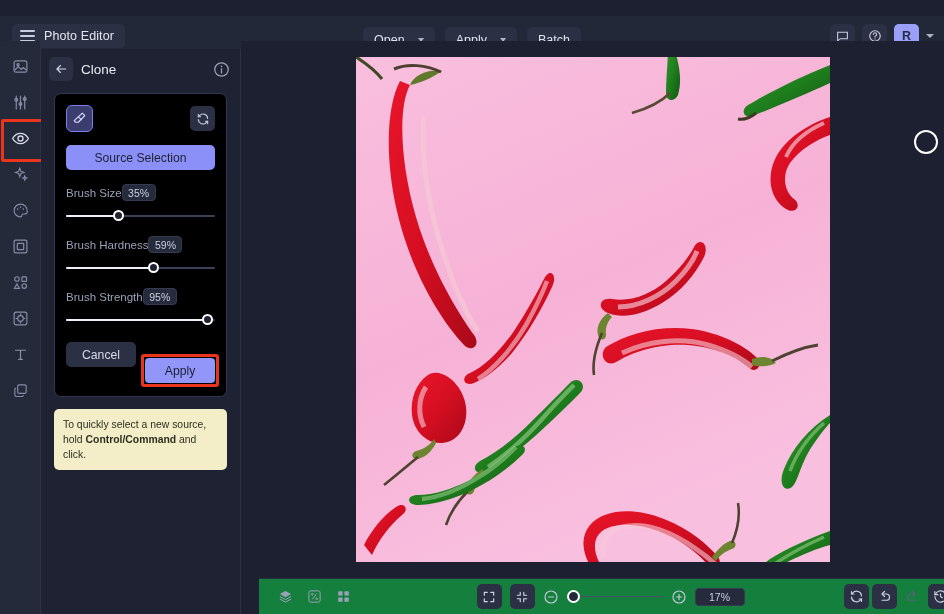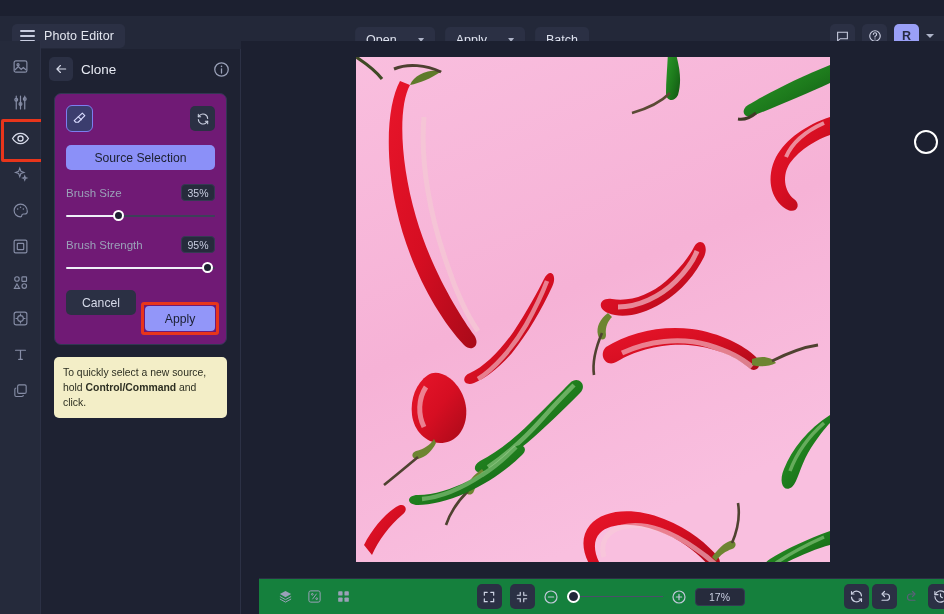--- a/index.html
+++ b/index.html
@@ -26,21 +26,21 @@
   }
   .brand-title { color: #e3e6ef; font-size: 12.5px; letter-spacing: .1px; }
   .hamburger { width: 15px; height: 12px; display: flex; flex-direction: column; justify-content: space-between; }
   .hamburger i { display: block; height: 1.6px; background: #c9cde0; border-radius: 1px; }
 
   .topcenter {
     position: absolute; left: 50%; transform: translateX(-50%);
     display: flex; align-items: center; gap: 10px;
   }
   .tbtn {
-    display: flex; align-items: center; gap: 21px;
+    display: flex; align-items: center; gap: 13px;
     height: 26px; padding: 0 11px;
     background: #2b3044; border: none; border-radius: 5px;
     color: #dfe3ef; font-size: 12.5px; font-family: inherit; cursor: pointer; margin-top: 7px;
   }
   .caret { width: 0; height: 0; border-left: 3.5px solid transparent; border-right: 3.5px solid transparent; border-top: 4px solid #aeb4c8; }
 
   .topright {
     position: absolute; right: 10px; display: flex; align-items: center; gap: 7px;
   }
   .iconbtn {
@@ -79,42 +79,42 @@
     height: 40px; display: flex; align-items: center; padding: 0 10px 0 8px; gap: 8px;
   }
   .backbtn {
     width: 24px; height: 24px; border-radius: 5px; background: #2b3044;
     display: flex; align-items: center; justify-content: center; cursor: pointer;
   }
   .panel-title { color: #e7eaf3; font-size: 13.5px; flex: 1; }
   .infobtn { width: 17px; height: 17px; cursor: pointer; }
 
   .card {
-    margin: 4px 13px 0 13px; background: #701a75;
+    margin: 4px 13px 0 13px; background: #000000;
     border: 1px solid #313752; border-radius: 7px;
     padding: 11px 11px 13px 11px;
   }
   .card-row { display: flex; align-items: center; justify-content: space-between; }
   .tool-sq {
     width: 27px; height: 27px; border-radius: 6px;
     background: #3b3d6e; border: 1px solid #7b7ff0;
     display: flex; align-items: center; justify-content: center; cursor: pointer;
   }
   .reset-sq {
     width: 25px; height: 25px; border-radius: 5px; background: #2b3044;
     display: flex; align-items: center; justify-content: center; cursor: pointer;
   }
   .source-btn {
     margin-top: 13px; width: 100%; height: 25px;
     background: #8b90f8; border: none; border-radius: 5px;
     color: #1c2030; font-size: 12.2px; font-family: inherit; cursor: pointer;
   }
 
   .slider-group { margin-top: 14px; }
-  .slider-top { display: flex; align-items: center; justify-content: space-between; }
+  .slider-top { display: flex; align-items: center; justify-content: flex-start; }
   .slider-label { color: #9aa1b8; font-size: 11.5px; }
   .slider-val {
     min-width: 34px; height: 17px; border: 1px solid #343a52; border-radius: 4px;
     background: #262b3c; color: #c8cde0; font-size: 10.5px;
     display: flex; align-items: center; justify-content: center; padding: 0 4px; cursor: pointer;
   }
   .track {
     position: relative; margin-top: 9px; height: 12px; cursor: pointer;
   }
   .track .rail-line {
@@ -356,20 +356,31 @@
           <span class="slider-val">35%</span>
         </div>
         <div class="track">
           <span class="rail-line"></span>
           <span class="fill" style="width:35%"></span>
           <span class="knob" style="left:35%"></span>
         </div>
       </div>
 
       
+      <div class="slider-group">
+        <div class="slider-top">
+          <span class="slider-label">Brush Hardness</span>
+          <span class="slider-val">59%</span>
+        </div>
+        <div class="track">
+          <span class="rail-line"></span>
+          <span class="fill" style="width:59%"></span>
+          <span class="knob" style="left:59%"></span>
+        </div>
+      </div>
 
       
       <div class="slider-group">
         <div class="slider-top">
           <span class="slider-label">Brush Strength</span>
           <span class="slider-val">95%</span>
         </div>
         <div class="track">
           <span class="rail-line"></span>
           <span class="fill" style="width:95%"></span>

